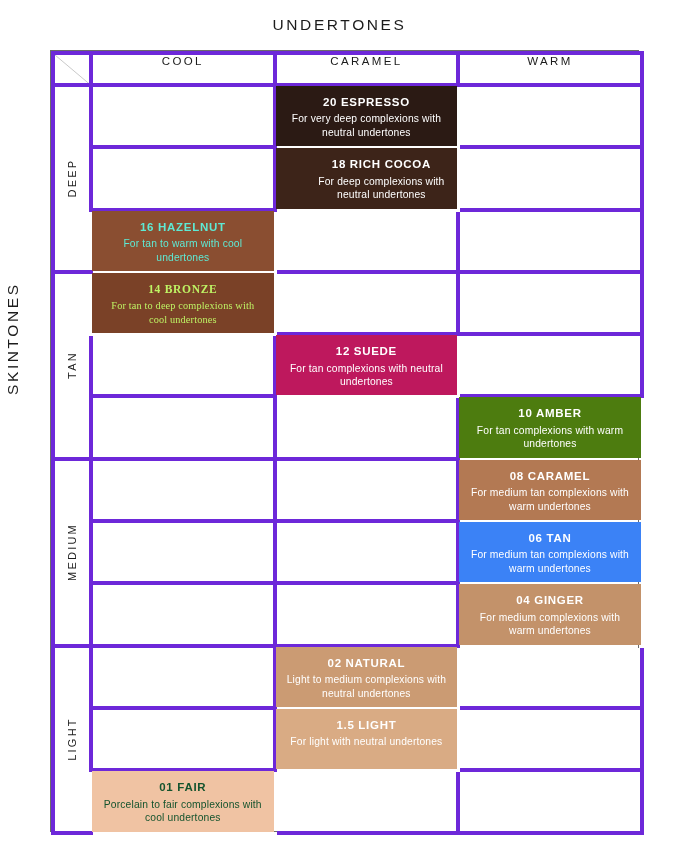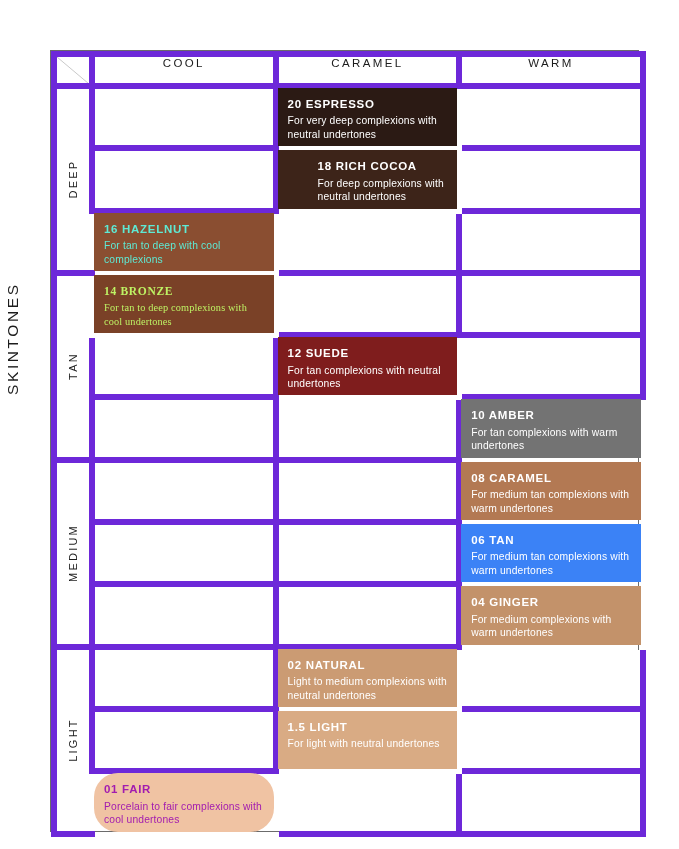--- a/index.html
+++ b/index.html
@@ -59,21 +59,21 @@
     box-sizing: border-box;
   }
 
   table.matrix {
     border-collapse: collapse;
     width: 100%;
     height: 100%;
     table-layout: fixed;
   }
   table.matrix td, table.matrix th {
-    border: 6px solid #6d28d9;
+    border: 4px solid #6d28d9;
     padding: 0;
     margin: 0;
     vertical-align: top;
   }
 
   
   col.rowlab { width: 38px; }
   col.datacol { width: 183.6px; }
 
   
@@ -120,20 +120,21 @@
   }
 
   
   tr.data-row { height: 62.3px; }
   td.cell {
     position: relative;
     background: #ffffff;
   }
   td.cell.filled {
     border-color: transparent !important;
+    text-align: center;
   }
   .swatch {
     position: absolute;
     left: -1px; top: -1px; right: -1px; bottom: -1px;
     padding: 9px 10px 0 10px;
     box-sizing: border-box;
   }
   .sw-name {
     font-size: 11.5px;
     font-weight: bold;
@@ -145,20 +146,21 @@
     font-size: 10.3px;
     line-height: 1.32;
     letter-spacing: 0.15px;
   }
 </style>
 </head>
 <body>
 
 <div class="page">
 
+  <div class="top-title">UNDERTONES</div>
   <div class="left-title">SKINTONES</div>
 
   <div class="grid-wrap">
     <table class="matrix">
       <colgroup>
         <col class="rowlab">
         <col class="datacol">
         <col class="datacol">
         <col class="datacol">
       </colgroup>
@@ -195,21 +197,21 @@
                 <div class="sw-name">18 RICH COCOA</div>
                 <div class="sw-desc">For deep complexions with neutral undertones</div>
               </div>
             </td>
             <td class="cell"></td>
           </tr>
           <tr class="data-row">
             <td class="cell filled">
               <div class="swatch" style="background: rgb(138, 78, 49); color: #5eead4;">
                 <div class="sw-name">16 HAZELNUT</div>
-                <div class="sw-desc">For tan to deep with cool complexions</div>
+                <div class="sw-desc">For tan to warm with cool undertones</div>
               </div>
             </td>
             <td class="cell"></td>
             <td class="cell"></td>
           </tr>
           <tr class="data-row">
             <td class="rowlab" rowspan="3">
               <span class="vtext">TAN</span>
             </td>
             <td class="cell filled">
@@ -217,32 +219,32 @@
                 <div class="sw-name">14 BRONZE</div>
                 <div class="sw-desc">For tan to deep complexions with cool undertones</div>
               </div>
             </td>
             <td class="cell"></td>
             <td class="cell"></td>
           </tr>
           <tr class="data-row">
             <td class="cell"></td>
             <td class="cell filled">
-              <div class="swatch" style="background: #7f1d1d; color: rgb(255, 255, 255);">
+              <div class="swatch" style="background: #be185d; color: rgb(255, 255, 255);">
                 <div class="sw-name">12 SUEDE</div>
                 <div class="sw-desc">For tan complexions with neutral undertones</div>
               </div>
             </td>
             <td class="cell"></td>
           </tr>
           <tr class="data-row">
             <td class="cell"></td>
             <td class="cell"></td>
             <td class="cell filled">
-              <div class="swatch" style="background: #737373; color: rgb(255, 255, 255);">
+              <div class="swatch" style="background: #4d7c0f; color: rgb(255, 255, 255);">
                 <div class="sw-name">10 AMBER</div>
                 <div class="sw-desc">For tan complexions with warm undertones</div>
               </div>
             </td>
           </tr>
           <tr class="data-row">
             <td class="rowlab" rowspan="3">
               <span class="vtext">MEDIUM</span>
             </td>
             <td class="cell"></td>
@@ -292,21 +294,21 @@
             <td class="cell filled">
               <div class="swatch" style="background: rgb(217, 171, 132); color: rgb(255, 255, 255);">
                 <div class="sw-name">1.5 LIGHT</div>
                 <div class="sw-desc">For light with neutral undertones</div>
               </div>
             </td>
             <td class="cell"></td>
           </tr>
           <tr class="data-row">
             <td class="cell filled">
-              <div class="swatch" style="background: rgb(240, 195, 163); color: #a21caf; border-radius: 24px;">
+              <div class="swatch" style="background: rgb(240, 195, 163); color: #14532d;">
                 <div class="sw-name">01 FAIR</div>
                 <div class="sw-desc">Porcelain to fair complexions with cool undertones</div>
               </div>
             </td>
             <td class="cell"></td>
             <td class="cell"></td>
           </tr>
         </tbody>
     </table>
   </div>

